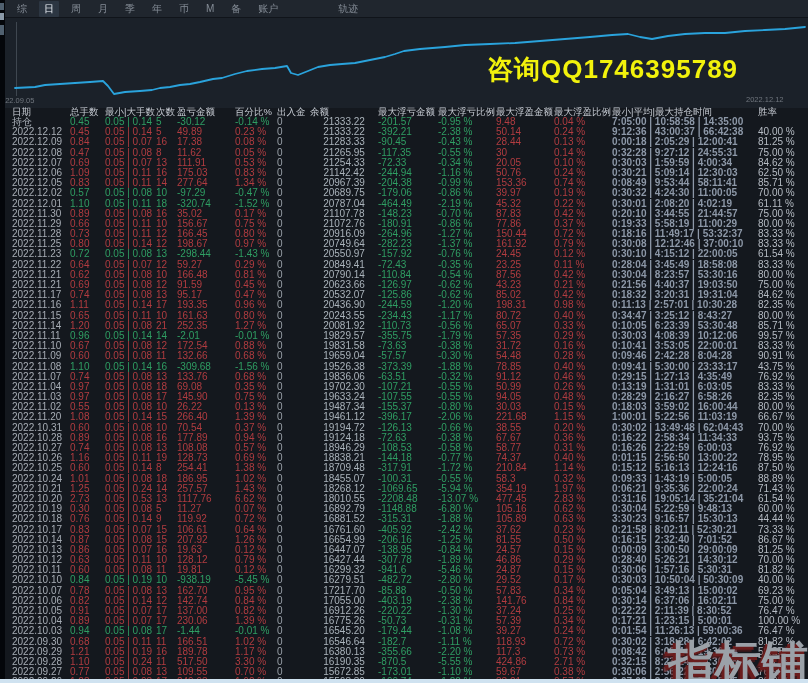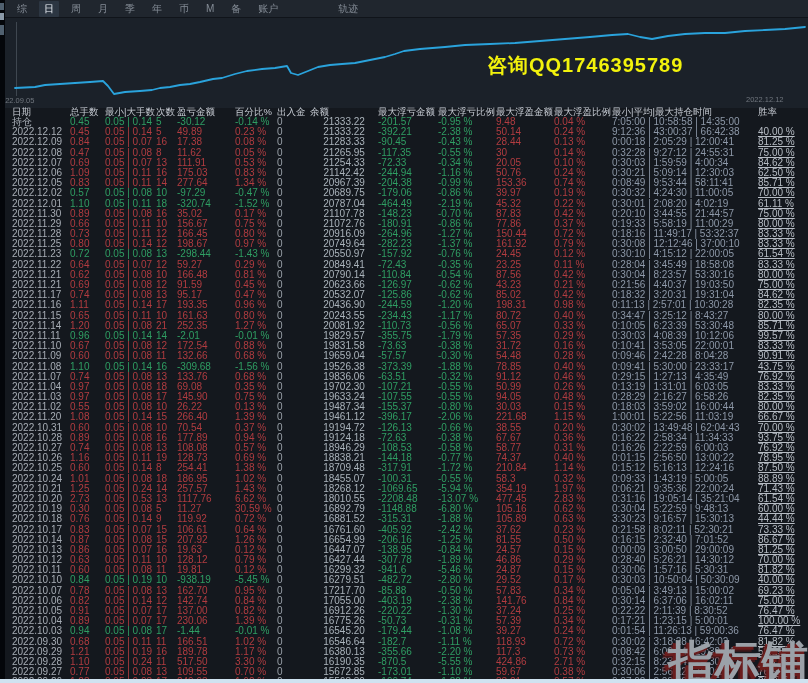--- a/index.html
+++ b/index.html
@@ -23,21 +23,21 @@
   }
   .tab.selected{background:#2c3642;color:#eef3f8;border-radius:1px;}
   .tab.far{margin-left:50px;}
   
   #chart{
     position:absolute;left:5px;top:17px;width:803px;height:91px;background:#1b2129;z-index:1;
   }
   #chart svg{position:absolute;left:-5px;top:0;width:808px;height:91px;display:block;}
   #qq-overlay{
     position:absolute;left:487px;top:52px;z-index:3;
-    color:#f2f20c;font-size:20px;font-weight:bold;letter-spacing:1px;white-space:nowrap;
+    color:#f2f20c;font-size:26px;font-weight:bold;letter-spacing:1px;white-space:nowrap;
   }
   .axis-date{position:absolute;font-size:7.5px;color:#70767e;z-index:2;white-space:nowrap;}
   #axis-date-start{left:1px;top:96px;}
   #axis-date-end{left:746px;top:95px;}
   
   .grid-row{
     display:grid;
     grid-template-columns:58px 35px 51px 21px 58px 42px 33px 68px 60px 58px 58px 58px 146px 50px;
     padding-left:12px;white-space:nowrap;
   }
@@ -48,22 +48,22 @@
   #rows{position:absolute;left:0;top:117px;width:808px;height:563px;overflow:hidden;z-index:2;}
   .trow{height:10.2px;font-size:10px;line-height:10.2px;}
   .trow span{overflow:hidden;}
   .c-date{color:#a7adb5;}
   .c-pos{color:#b13c40;}
   .c-neg{color:#2f9e63;}
   .c-dim{color:#9aa1a9;}
   .c-bal{color:#aab3bb;text-align:center;}
   .c-grn{color:#2f9e63;}
   .c-red{color:#b13c40;}
-  .c-time{color:#8d98a8;}
-  .c-win{color:#b6bcc4;text-decoration:underline;}
+  .c-time{color:#8d98a8;font-weight:bold;}
+  .c-win{color:#b6bcc4;}
   
   #watermark{
     position:absolute;left:668px;top:632px;z-index:4;
     font-size:46px;font-weight:bold;letter-spacing:1px;color:#9ba1a8;
     text-shadow:-3px 3px 0 #6a1d1d,-5px 5px 0 rgba(96,24,24,.55);
     white-space:nowrap;
   }
   
   #bottom-strip{position:absolute;left:0;bottom:0;width:808px;height:4px;background:#cfe2f0;z-index:7;}
 </style>
@@ -725,21 +725,21 @@
       <span class="c-red">2.83 %</span>
       <span class="c-time">0:31:16 | 19:05:14 | 35:21:04</span>
       <span class="c-win">61.54 %</span>
     </div>
     <div class="grid-row trow">
       <span class="c-date">2022.10.19</span>
       <span class="c-pos">0.30</span>
       <span class="c-pos">0.05 | 0.08</span>
       <span class="c-pos">5</span>
       <span class="c-pos">11.27</span>
-      <span class="c-pos">30.59 %</span>
+      <span class="c-pos">0.07 %</span>
       <span class="c-dim">0</span>
       <span class="c-bal">16892.79</span>
       <span class="c-grn">-1148.88</span>
       <span class="c-grn">-6.80 %</span>
       <span class="c-red">105.16</span>
       <span class="c-red">0.62 %</span>
       <span class="c-time">0:30:04 | 5:22:59 | 9:48:13</span>
       <span class="c-win">60.00 %</span>
     </div>
     <div class="grid-row trow">

